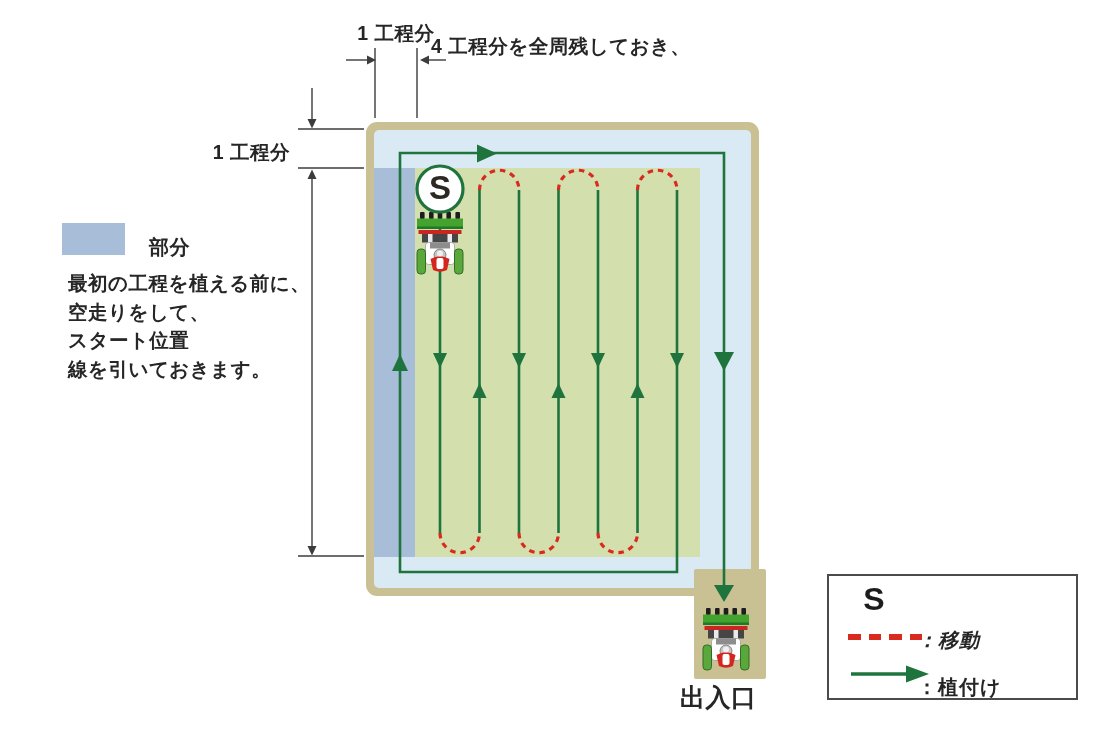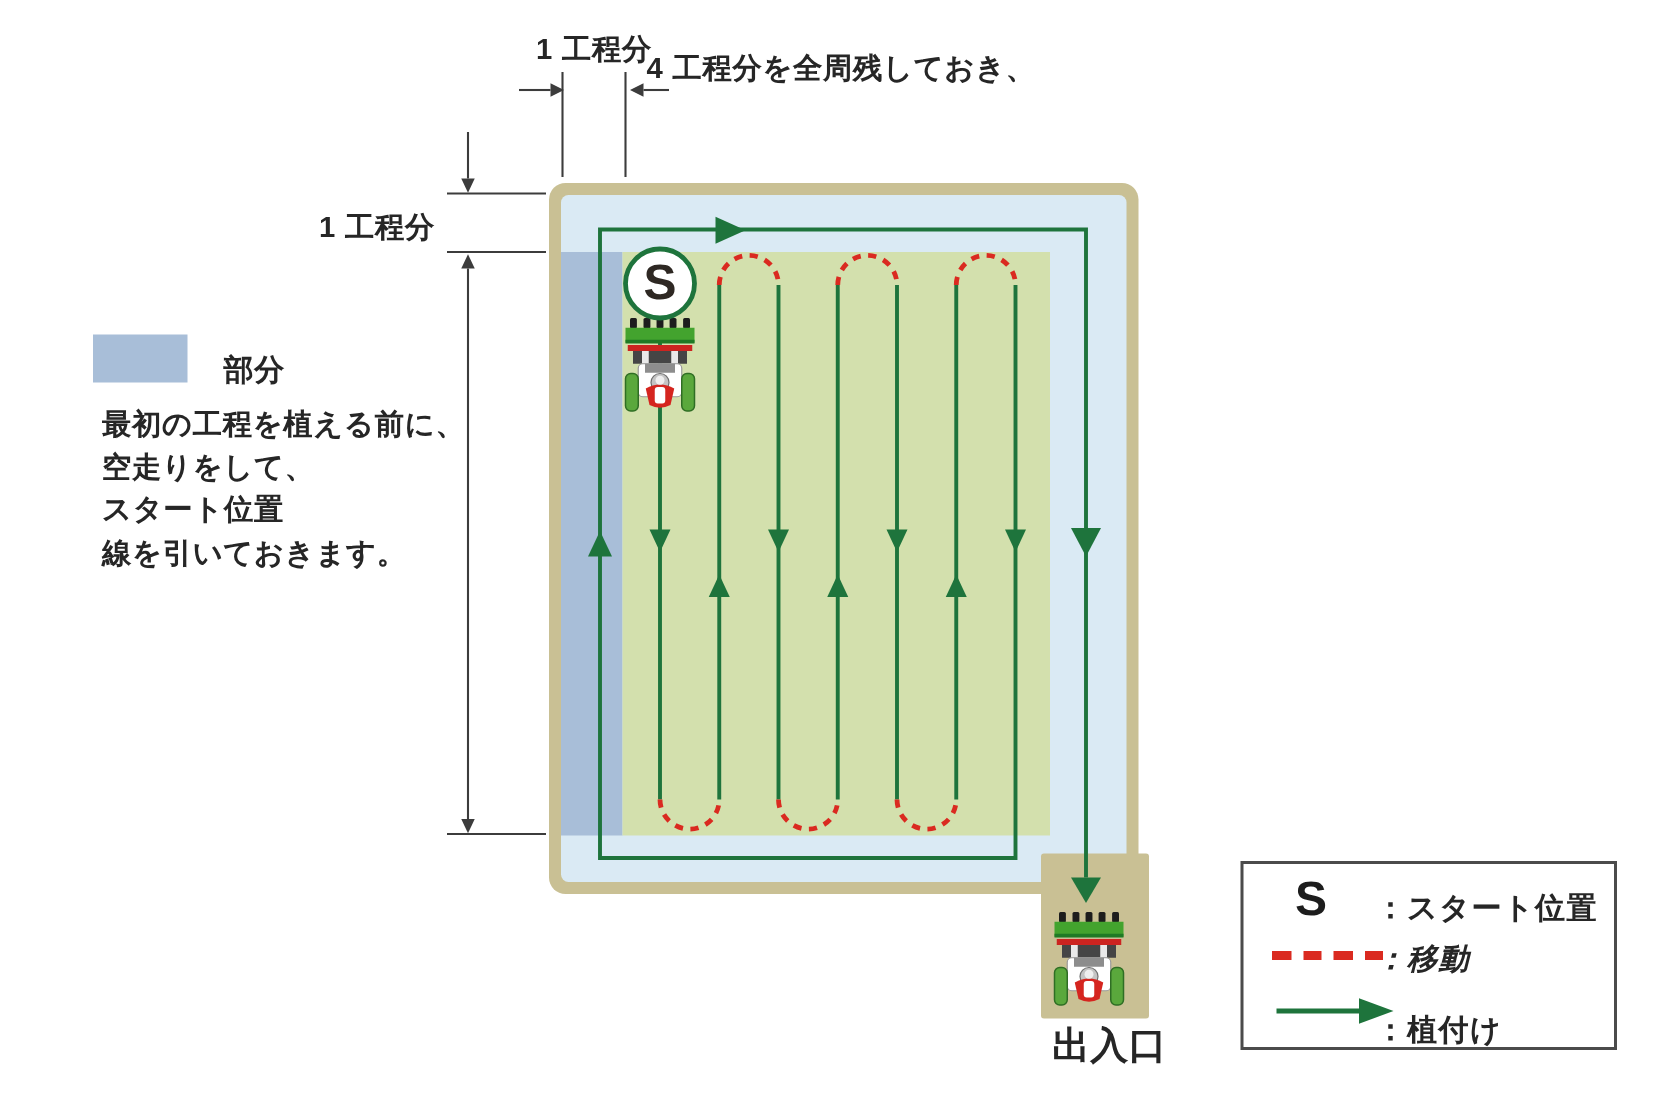--- a/index.html
+++ b/index.html
@@ -12,21 +12,21 @@
   .jp{font-weight:600;font-size:19.5px;line-height:28.5px;letter-spacing:0.5px;white-space:nowrap;}
   .jp-bold{font-weight:700;}
   #diagram-svg{position:absolute;left:0;top:0;}
   #top-dim-label{left:350px;top:19px;width:92px;text-align:center;}
   #top-note{left:431px;top:32px;}
   #left-dim-label{left:200px;top:138px;width:90px;text-align:right;}
   #strip-swatch{left:62px;top:223px;width:63px;height:32px;background:var(--strip,#a8bed8);}
   #strip-label{left:137px;top:233px;font-size:20px;margin-left:12px;}
   #strip-note{left:57px;top:269px;line-height:29px;margin-left:11px;}
   #s-letter{left:425px;top:170px;width:30px;text-align:center;font-size:33px;font-weight:800;line-height:36px;color:#2e2823;letter-spacing:0;}
-  #exit-label{left:680px;top:682px;width:98px;text-align:right;font-size:25px;line-height:30px;}
+  #exit-label{left:680px;top:682px;width:98px;text-align:left;font-size:25px;line-height:30px;}
   #legend-box{left:827px;top:574px;width:251px;height:126px;background:#ffffff;border:2.5px solid #4b4b4b;box-sizing:border-box;}
   .lg-label{position:absolute;left:88px;font-size:20px;font-weight:700;letter-spacing:1px;white-space:nowrap;line-height:24px;}
   #lg-sym-s{position:absolute;left:16px;top:5px;width:58px;text-align:center;font-size:32px;font-weight:700;line-height:36px;color:#1d1d1d;}
   #lg-dashes{position:absolute;left:19px;top:58px;width:84px;height:6px;display:flex;gap:8px;}
   #lg-dashes span{display:block;width:12.5px;height:5.5px;background:var(--red,#da2a20);}
   #lg-arrow{position:absolute;left:19px;top:88px;}
 </style>
 </head>
 <body>
 
@@ -140,21 +140,20 @@
   <div class="jp">スタート位置</div>
   <div class="jp">線を引いておきます。</div>
 </div>
 
 <div class="abs" id="s-letter">S</div>
 
 <div class="abs jp jp-bold" id="exit-label">出入口</div>
 
 <div class="abs" id="legend-box">
   <div id="lg-sym-s">S</div>
-  <div class="lg-label" style="top:18px;">：スタート位置</div>
 
   <div id="lg-dashes">
     <span></span>
       <span></span>
       <span></span>
       <span></span>
   </div>
   <div class="lg-label" style="top:52px;font-style:italic;">：移動</div>
 
   <svg id="lg-arrow" width="84" height="20" viewBox="0 0 84 20">

